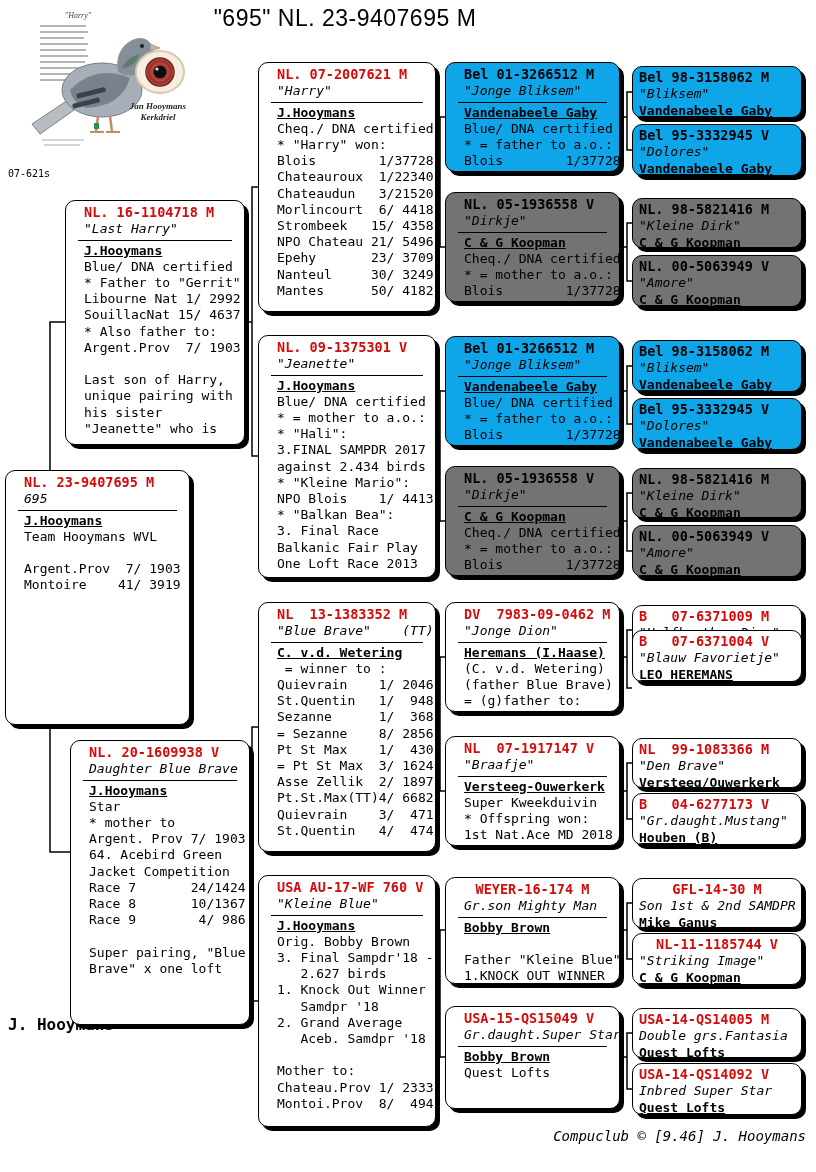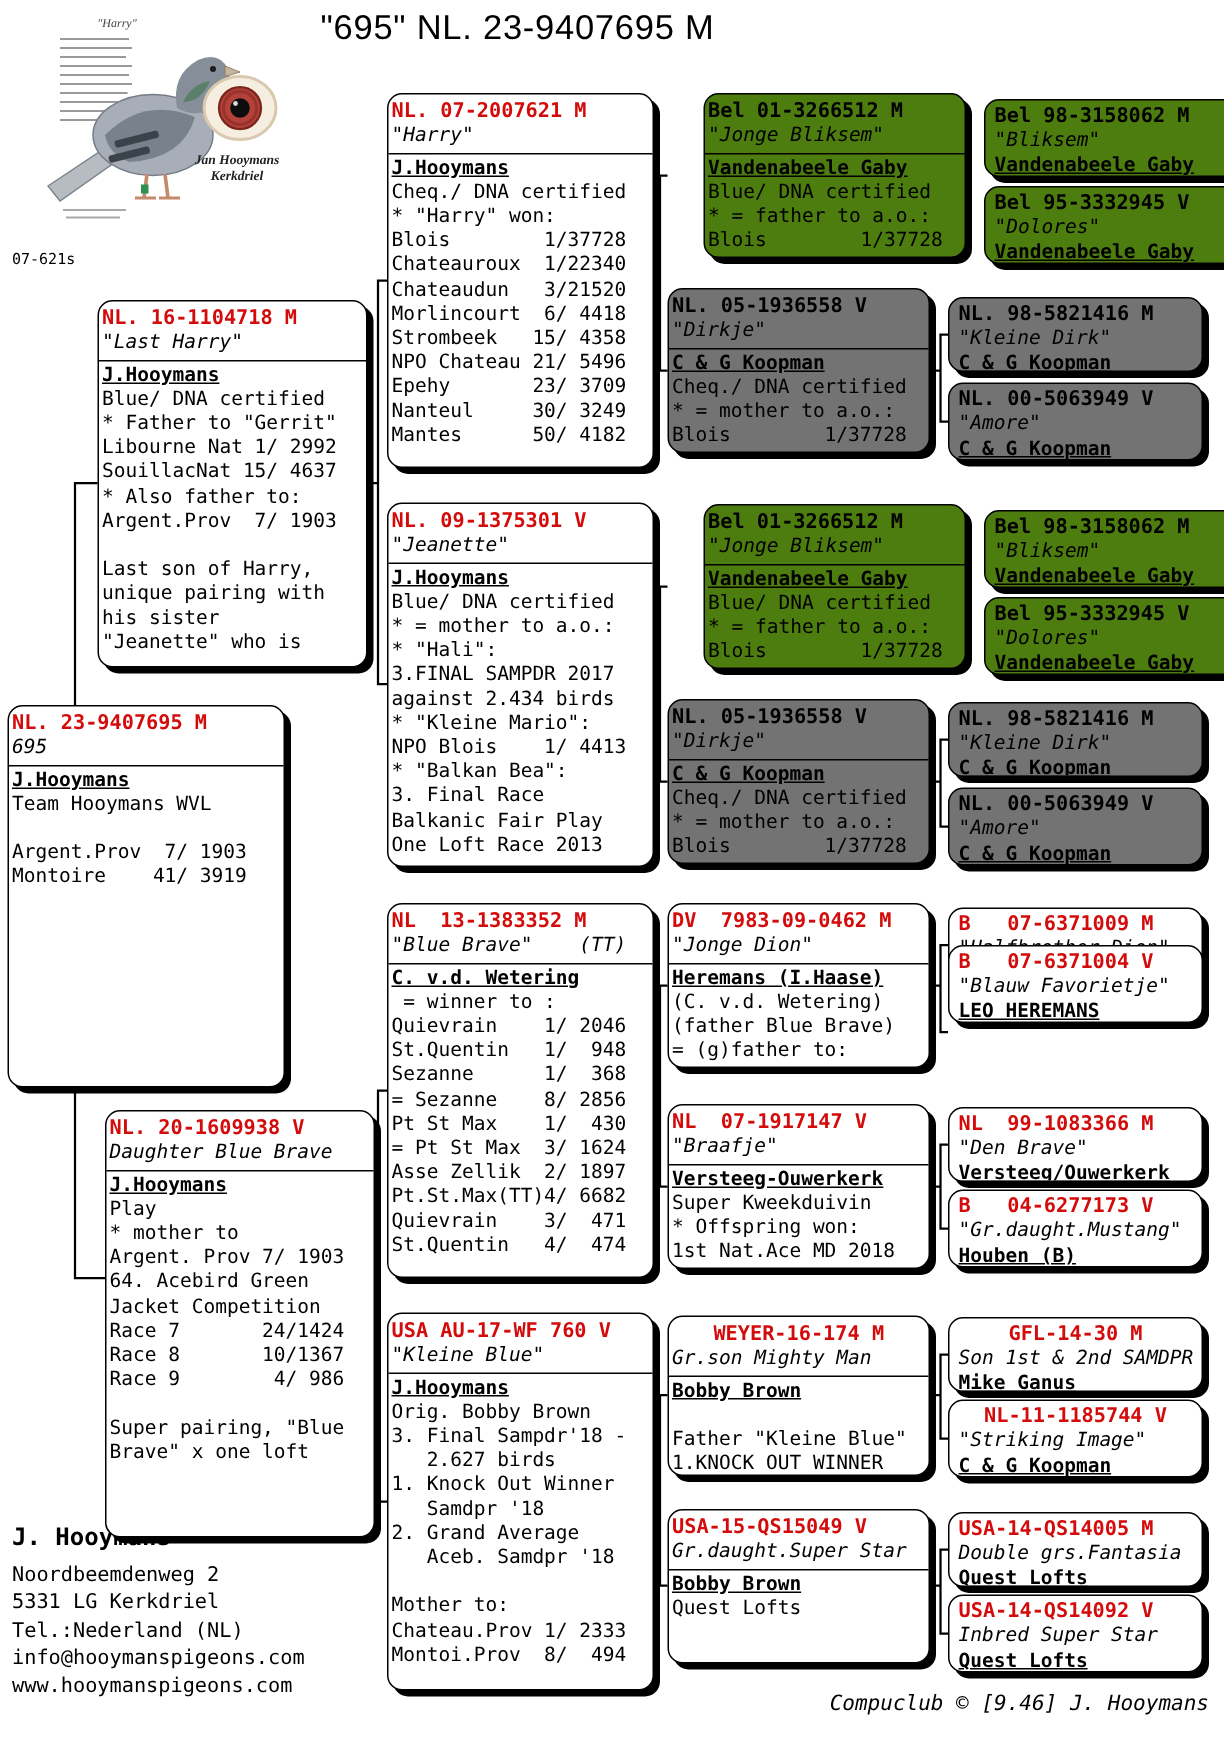--- a/index.html
+++ b/index.html
@@ -4,23 +4,23 @@
 <style>
   html,body{margin:0;padding:0;background:#fff;}
   .page{position:relative;width:816px;height:1172px;background:#fff;
         font-family:"DejaVu Sans Mono","Liberation Mono",monospace;color:#000;overflow:hidden;}
   svg.wires{position:absolute;left:0;top:0;z-index:0;}
   .title{position:absolute;left:170px;top:5px;width:350px;text-align:center;
          font-family:"Liberation Sans",sans-serif;font-size:23px;letter-spacing:.5px;z-index:2;}
   .ringnote{position:absolute;left:8px;top:168px;font-size:10px;z-index:2;}
   .photo{position:absolute;left:10px;top:6px;width:210px;height:160px;z-index:1;}
   .pbox{position:absolute;z-index:3;background:#fff;border:1.5px solid #000;border-radius:10px;
-        box-shadow:4px 4px 0 0 #000;padding:3px 2px;box-sizing:border-box;
+        box-shadow:4px 4px 0 0 #000;padding:3px 18px;box-sizing:border-box;
         font-size:13px;line-height:16.2px;overflow:hidden;}
-  .pbox.pink{background:#4d7c0f;margin-left:24px;}
+  .pbox.pink{background:#0ea5e9;}
   .pbox.yellow{background:#737373;}
   .pbox.sm{padding:2px 6px;line-height:15.8px;}
   .ring{color:#d40b0b;font-weight:bold;font-size:13.5px;line-height:17px;white-space:pre;}
   .pbox.pink .ring,.pbox.yellow .ring{color:#000;}
   .ring.center{text-align:center;}
   .pname{font-style:italic;white-space:pre;line-height:16.5px;}
   .divider{border-top:1.4px solid #000;margin:2px -6px 2px -6px;}
   .bl{white-space:pre;min-height:16.2px;}
   .bl.b{font-weight:bold;text-decoration:underline;}
   .contact{position:absolute;left:8px;top:1016px;z-index:2;font-size:13.5px;line-height:18.5px;}
@@ -130,21 +130,21 @@
       <div class="bl">Last son of Harry,</div>
       <div class="bl">unique pairing with</div>
       <div class="bl">his sister</div>
       <div class="bl">"Jeanette" who is</div>
     </div>
   <div class="pbox" style="left:70px;top:740px;width:180px;height:285px">
       <div class="ring">NL. 20-1609938 V</div>
       <div class="pname">Daughter Blue Brave</div>
       <div class="divider"></div>
       <div class="bl b">J.Hooymans</div>
-      <div class="bl">Play</div>
+      <div class="bl">Star</div>
       <div class="bl">* mother to</div>
       <div class="bl">Argent. Prov 7/ 1903</div>
       <div class="bl">64. Acebird Green</div>
       <div class="bl">Jacket Competition</div>
       <div class="bl">Race 7       24/1424</div>
       <div class="bl">Race 8       10/1367</div>
       <div class="bl">Race 9        4/ 986</div>
       <div class="bl">&nbsp;</div>
       <div class="bl">Super pairing, "Blue</div>
       <div class="bl">Brave" x one loft</div>
@@ -366,24 +366,17 @@
       <div class="bl b">Quest Lofts</div>
     </div>
   <div class="pbox sm" style="left:632px;top:1063px;width:170px;height:52px">
       <div class="ring">USA-14-QS14092 V</div>
       <div class="pname">Inbred Super Star</div>
       <div class="bl b">Quest Lofts</div>
     </div>
 
   <div class="contact">
     <div class="cname">J. Hooymans</div>
-    <div id="contact-lines">
-        <div>Noordbeemdenweg 2</div>
-        <div>5331 LG  Kerkdriel</div>
-        <div>Tel.:Nederland (NL)</div>
-        <div>info@hooymanspigeons.com</div>
-        <div>www.hooymanspigeons.com</div>
-      </div>
   </div>
 
   <div class="footer">Compuclub © [9.46]  J. Hooymans</div>
 
 </div>
 
 </body></html>

